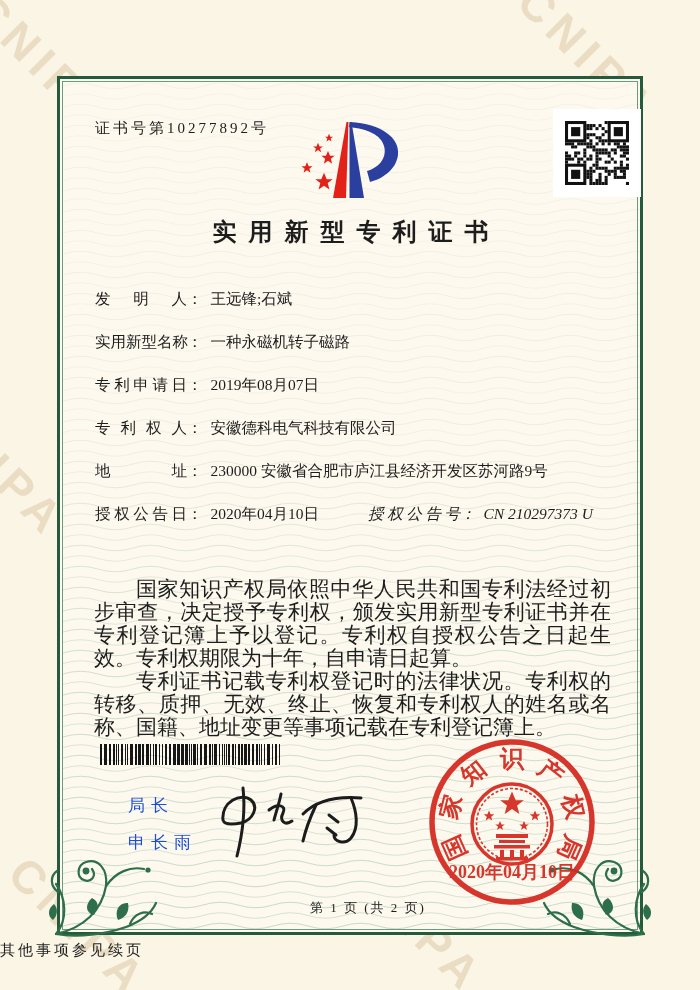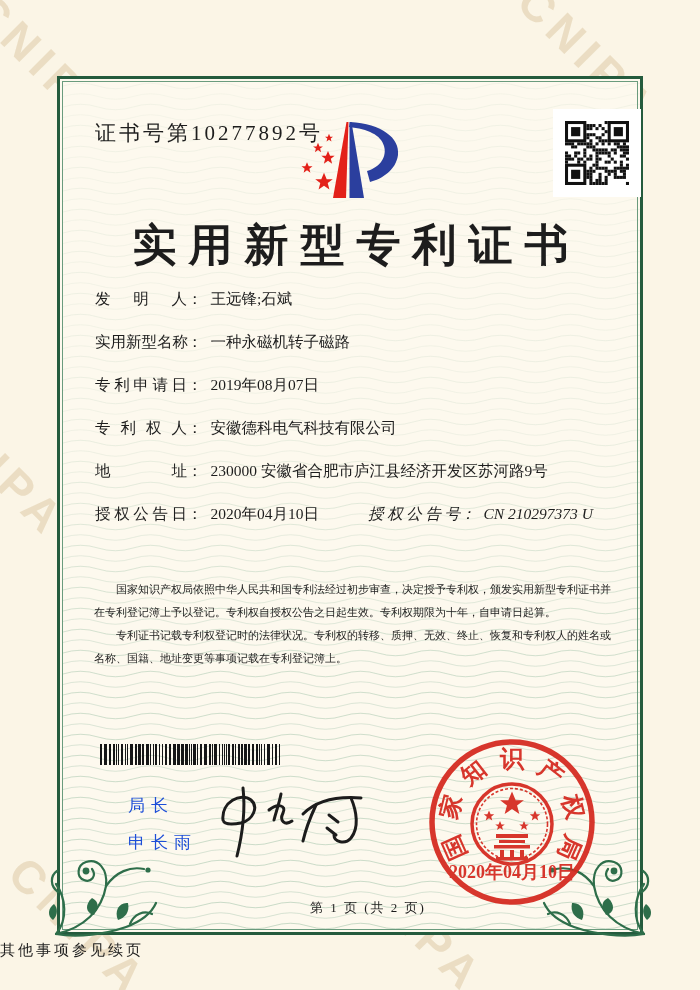--- a/index.html
+++ b/index.html
@@ -12,34 +12,34 @@
   .wm.grey{color:rgba(170,165,150,0.32);}
   .wm.faint{color:rgba(214,193,152,0.30);}
   
   .frame{position:absolute;left:57px;top:76px;width:586px;height:859px;
          border:3px solid #245b3d;box-sizing:border-box;background:#fdf9ee;}
   .frame-inner{position:absolute;inset:2px;border:1px solid #6a9b7d;pointer-events:none;}
   .guilloche{position:absolute;inset:3px;width:577px;height:849px;
      -webkit-mask-image:linear-gradient(180deg,rgba(0,0,0,.20) 0%,rgba(0,0,0,.30) 40%,rgba(0,0,0,.80) 68%,rgba(0,0,0,.95) 100%);
      mask-image:linear-gradient(180deg,rgba(0,0,0,.20) 0%,rgba(0,0,0,.30) 40%,rgba(0,0,0,.80) 68%,rgba(0,0,0,.95) 100%);}
   
-  .cert-number{position:absolute;left:95px;top:119px;font-size:21px;letter-spacing:3px;}
+  .cert-number{position:absolute;left:95px;top:119px;font-size:15px;letter-spacing:3px;}
   .logo{position:absolute;left:286px;top:108px;}
   .qr-wrap{position:absolute;left:553px;top:109px;width:88px;height:88px;background:#ffffff;}
   .qr-wrap svg{position:absolute;left:12px;top:12px;}
   .title{position:absolute;left:0;top:216px;width:100%;text-align:center;
-         font-size:44px;font-weight:bold;letter-spacing:12px;padding-left:13px;box-sizing:border-box;}
+         font-size:24px;font-weight:bold;letter-spacing:12px;padding-left:13px;box-sizing:border-box;}
   
   .fields{position:absolute;left:95px;top:289px;width:516px;font-size:15.5px;}
   .frow{position:relative;height:21px;margin-bottom:22px;white-space:nowrap;}
   .lab{display:inline-block;width:92px;text-align:justify;text-align-last:justify;vertical-align:top;}
   .val{margin-left:8px;}
   .pair2{position:absolute;left:273px;top:0;font-style:italic;}
   
-  .body-text{position:absolute;left:94px;top:578px;width:517px;font-size:11px;
+  .body-text{position:absolute;left:94px;top:578px;width:517px;font-size:21px;
              line-height:23px;text-align:justify;}
   .body-text p{margin:0;text-indent:2em;}
   
   .barcode{position:absolute;left:100px;top:744px;}
   
   .officer{position:absolute;left:128px;top:787px;font-family:"Liberation Sans","DejaVu Sans",sans-serif;
            font-size:17px;letter-spacing:6px;line-height:37px;color:#1d4ed8;}
   .signature{position:absolute;left:203px;top:780px;}
   
   .seal{position:absolute;left:424px;top:734px;opacity:.93;}

